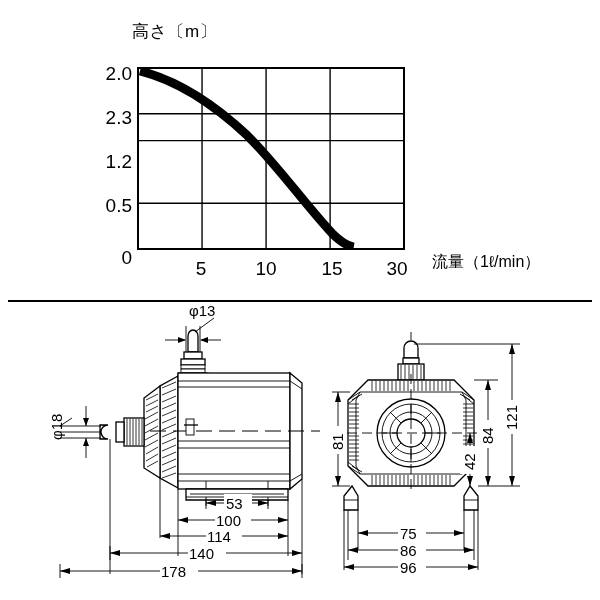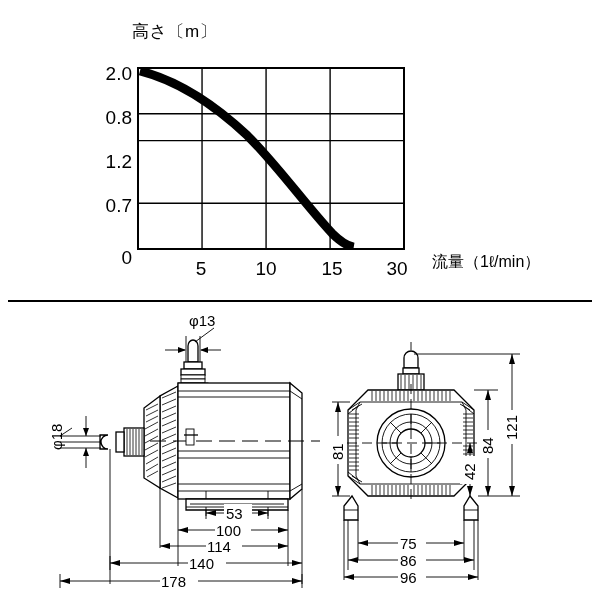--- a/index.html
+++ b/index.html
@@ -29,44 +29,44 @@
   .plot{
     position:absolute;left:137px;top:67px;width:268px;height:183px;
     border:2px solid #000;box-sizing:border-box;
   }
   .plot svg{display:block;width:100%;height:100%;}
   .ylabels{position:absolute;left:0;top:0;width:600px;height:300px;margin-top:7px;}
   .ylab{position:absolute;font-size:19px;text-align:right;width:48px;white-space:nowrap;}
   .xlab{position:absolute;font-size:19px;text-align:center;width:40px;white-space:nowrap;}
 
   
-  .draw-panel{position:absolute;left:0;top:298px;width:600px;height:300px;}
+  .draw-panel{position:absolute;left:0;top:288px;width:600px;height:300px;}
   .draw-panel svg{display:block;width:600px;height:300px;}
   .dim{font-family:"Liberation Sans","DejaVu Sans",sans-serif;font-size:15px;fill:#000;}
   .ln{stroke:#000;fill:none;}
   .thin{stroke-width:0.9;}
   .med{stroke-width:1.3;}
   .hatch{stroke:#000;stroke-width:0.8;fill:none;}
   .wht{fill:#fff;}
 </style>
 </head>
 <body>
 
 <div class="sheet">
 
   <div class="chart-panel">
 
     <div class="y-axis-title">高さ〔m〕</div>
     <div class="x-axis-title">流量（1ℓ/min）</div>
 
     <div class="ylabels">
       <div class="ylab" style="left:84px;top:56px;">2.0</div>
-      <div class="ylab" style="left:84px;top:100px;">0.8</div>
+      <div class="ylab" style="left:84px;top:100px;">2.3</div>
       <div class="ylab" style="left:84px;top:144px;">1.2</div>
-      <div class="ylab" style="left:84px;top:188px;">0.7</div>
+      <div class="ylab" style="left:84px;top:188px;">0.5</div>
       <div class="ylab" style="left:84px;top:240px;">0</div>
     </div>
 
     <div>
       <div class="xlab" style="left:181px;top:258px;">5</div>
       <div class="xlab" style="left:246px;top:258px;">10</div>
       <div class="xlab" style="left:312px;top:258px;">15</div>
       <div class="xlab" style="left:377px;top:258px;">30</div>
     </div>
 

